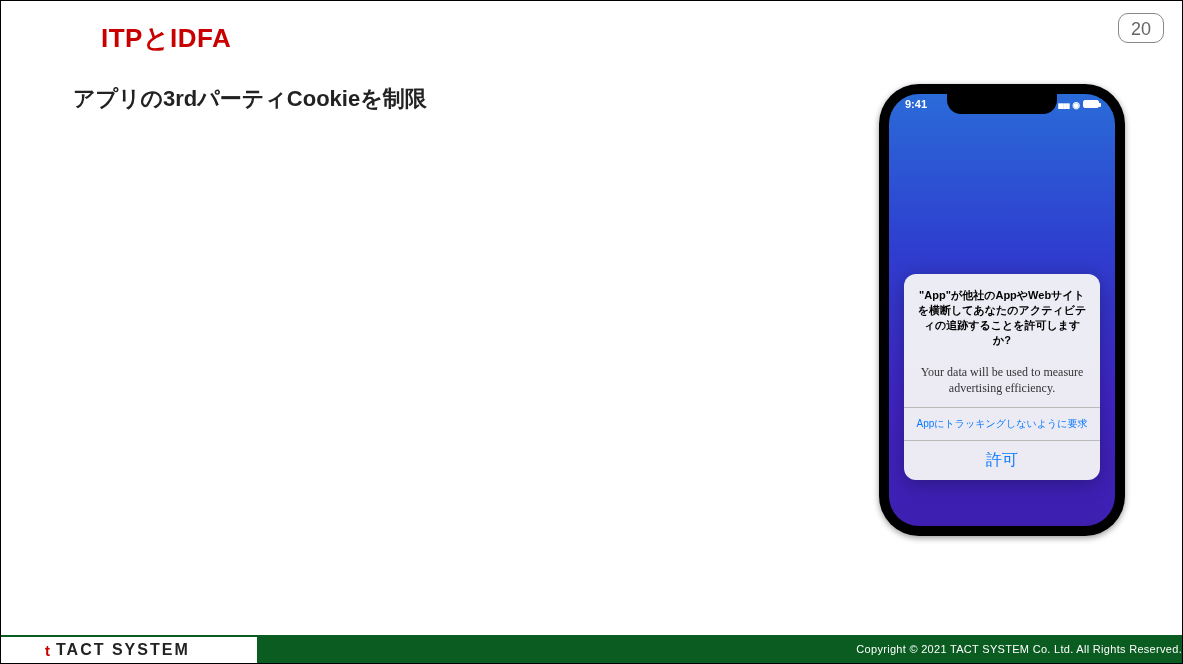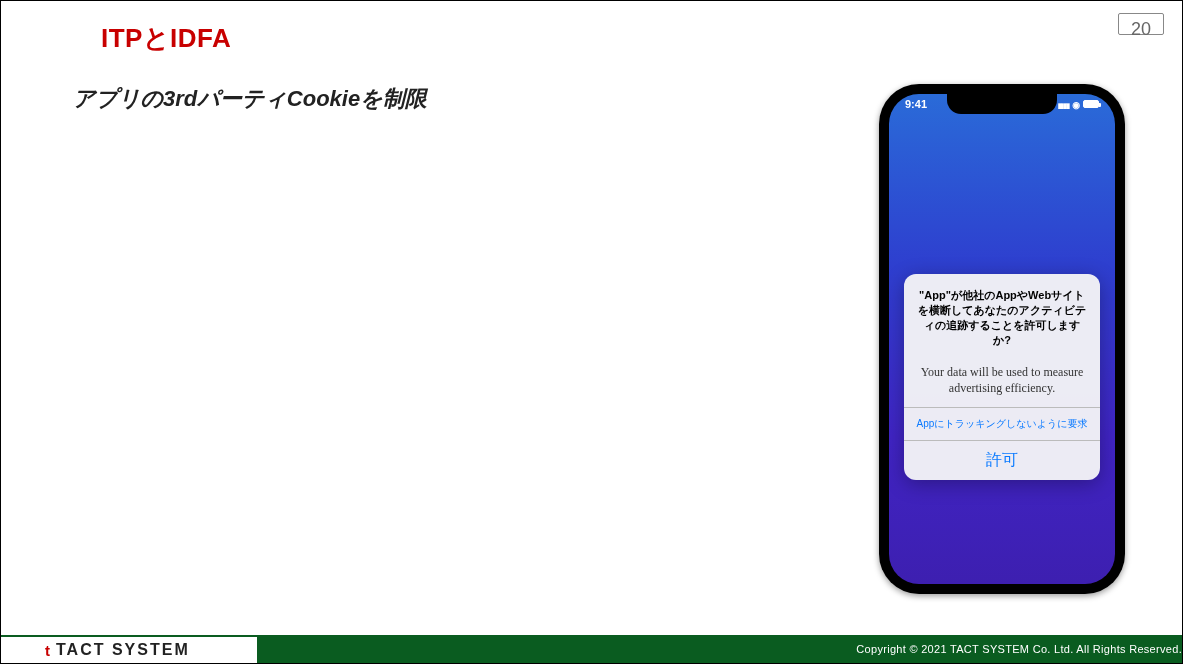--- a/index.html
+++ b/index.html
@@ -23,39 +23,38 @@
     font-weight: bold;
     margin-left: 100px;
     margin-bottom: 28px;
     letter-spacing: 0.5px;
   }
   .page-num {
     position: absolute;
     top: 12px;
     right: 18px;
     width: 46px;
-    height: 22px;
+    height: 30px;
     border: 1px solid #888;
-    border-radius: 2px;
+    border-radius: 10px;
     text-align: center;
     line-height: 30px;
     font-size: 18px;
     color: #666;
     background: #fff;
     margin-left: 44px;
   }
   .content {
     display: flex;
     padding: 0 40px 0 72px;
     gap: 30px;
   }
   .text-col {
     flex: 1;
     min-width: 0;
-    font-style: italic;
   }
   .subtitle {
     font-size: 22px;
     font-weight: bold;
     color: #222;
     margin-bottom: 10px;
   }
   .para {
     font-size: 18px;
     line-height: 1.65;
@@ -72,21 +71,21 @@
   .phone-col {
     width: 280px;
     flex: none;
     display: flex;
     justify-content: center;
   }
 
   
   .phone {
     width: 246px;
-    height: 510px;
+    height: 452px;
     background: #000;
     border-radius: 40px;
     padding: 10px;
     position: relative;
     box-shadow: 0 2px 6px rgba(0,0,0,0.4);
   }
   .phone-screen {
     width: 100%;
     height: 100%;
     background: linear-gradient(180deg,#2a6bd8 0%, #2e3fcf 35%, #4024c4 70%, #3d1fb0 100%);

